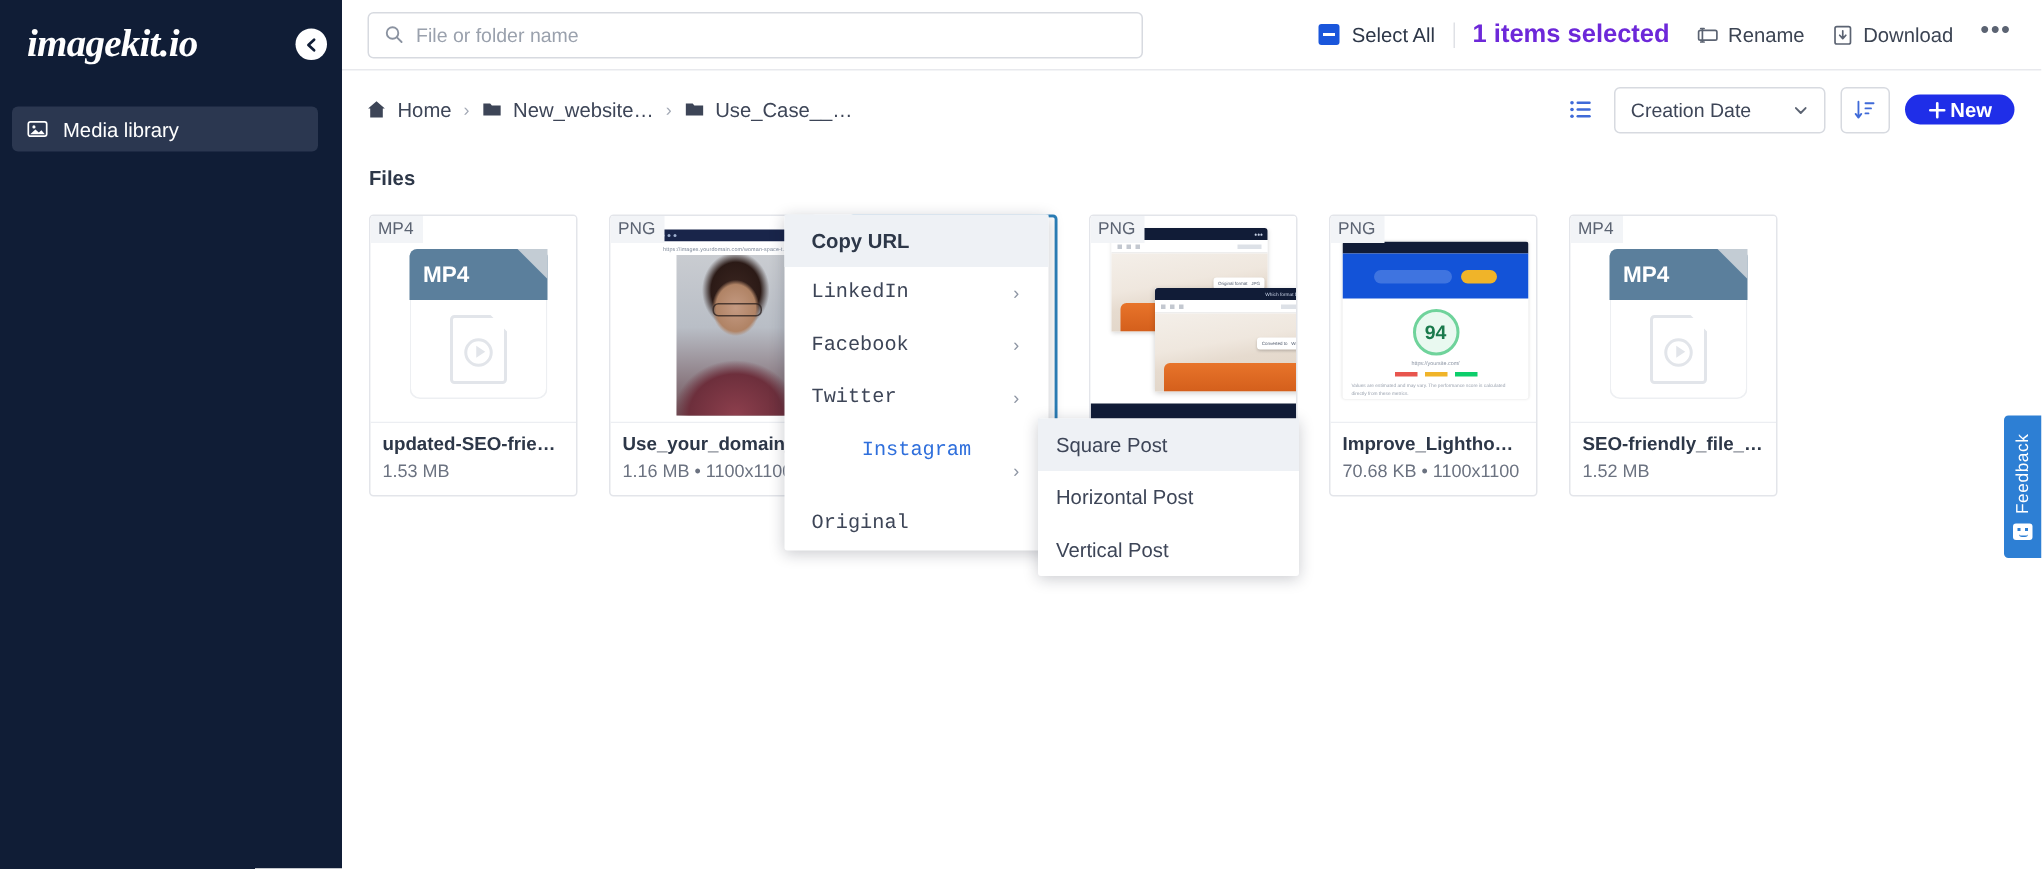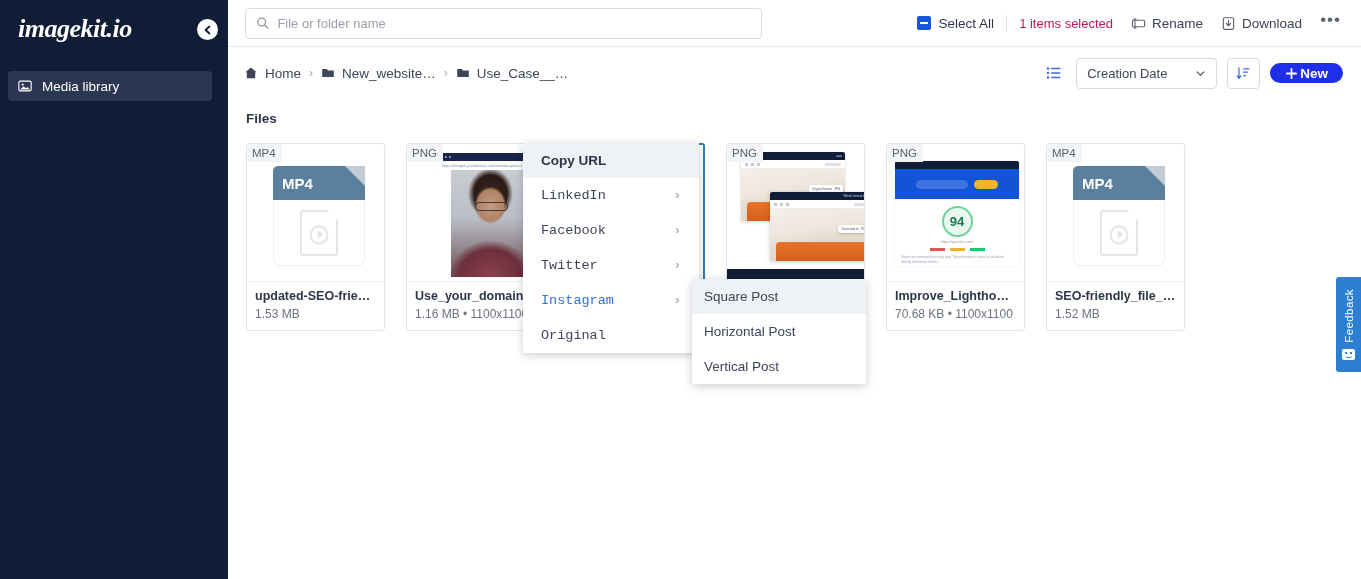--- a/index.html
+++ b/index.html
@@ -59,21 +59,21 @@
     padding-right: 8px;
   }
   .chk-wrap { display: flex; align-items: center; gap: 8px; cursor: pointer; }
   .chk {
     width: 14px; height: 14px; border-radius: 2px; background: #1a56db;
     display: flex; align-items: center; justify-content: center;
   }
   .chk i { display: block; width: 8px; height: 2px; background: #fff; }
   .tb-label { font-size: 13.5px; color: #2d3748; font-weight: 500; }
   .divider-v { width: 1px; height: 17px; background: #dfe1e6; margin: 0 12px; }
-  .sel-count { font-size: 13px; color: #be185d; font-weight: 400; margin-right: 18px; }
+  .sel-count { font-size: 17px; color: #6d28d9; font-weight: 700; margin-right: 18px; }
   .tb-action {
     display: flex; align-items: center; gap: 6px; cursor: pointer;
     font-size: 13.5px; color: #3c4453; margin-right: 18px;
   }
   .tb-more { cursor: pointer; color: #5b6372; font-size: 17px; letter-spacing: 1px; line-height: 10px; padding-bottom: 6px;}
 
   
   .crumbrow {
     height: 52px; display: flex; align-items: center; padding: 0 18px 0 16px;
   }
@@ -214,21 +214,21 @@
     background: #fff; box-shadow: 0 2px 10px rgba(16,24,40,.22); border-radius: 2px; z-index: 40;
   }
   .ctx-head {
     background: #eef1f5; font-size: 13.5px; font-weight: 700; color: #2d3748;
     padding: 10px 18px;
   }
   .ctx-item {
     display: flex; align-items: center; padding: 10px 18px;
     font-size: 13.5px; color: #3d4557; cursor: pointer; font-family: Liberation Mono, monospace;
   }
-  .ctx-item.active { color: #2f6fdc; }
+  .ctx-item.active { color: #2f6fdc; flex-direction: column; }
   .ctx-item .arrow { margin-left: auto; color: #8e96a4; font-size: 12px; }
 
   .submenu {
     position: absolute; left: 692px; top: 279px; width: 174px;
     background: #fff; box-shadow: 0 2px 10px rgba(16,24,40,.22); border-radius: 2px; z-index: 50;
   }
   .sub-item { padding: 10px 12px; font-size: 13.5px; color: #3d4557; cursor: pointer; }
   .sub-item.hl { background: #eef1f5; }
 
   

